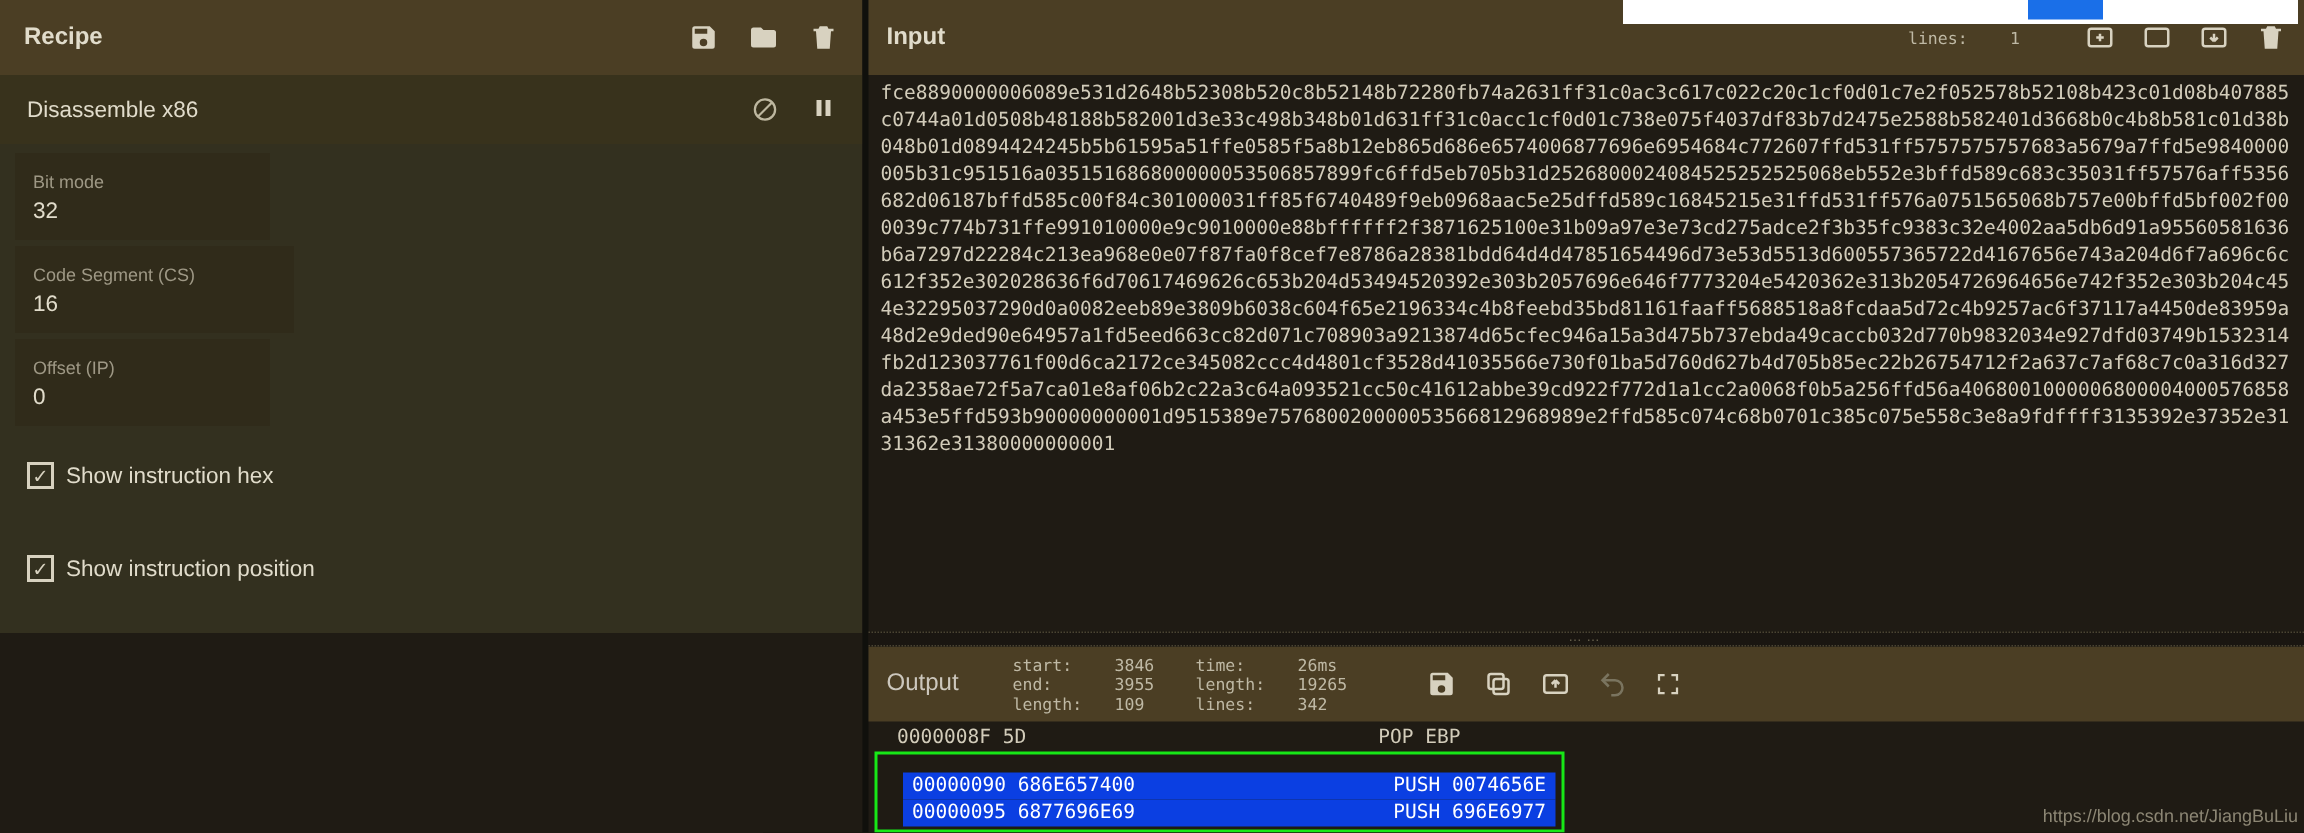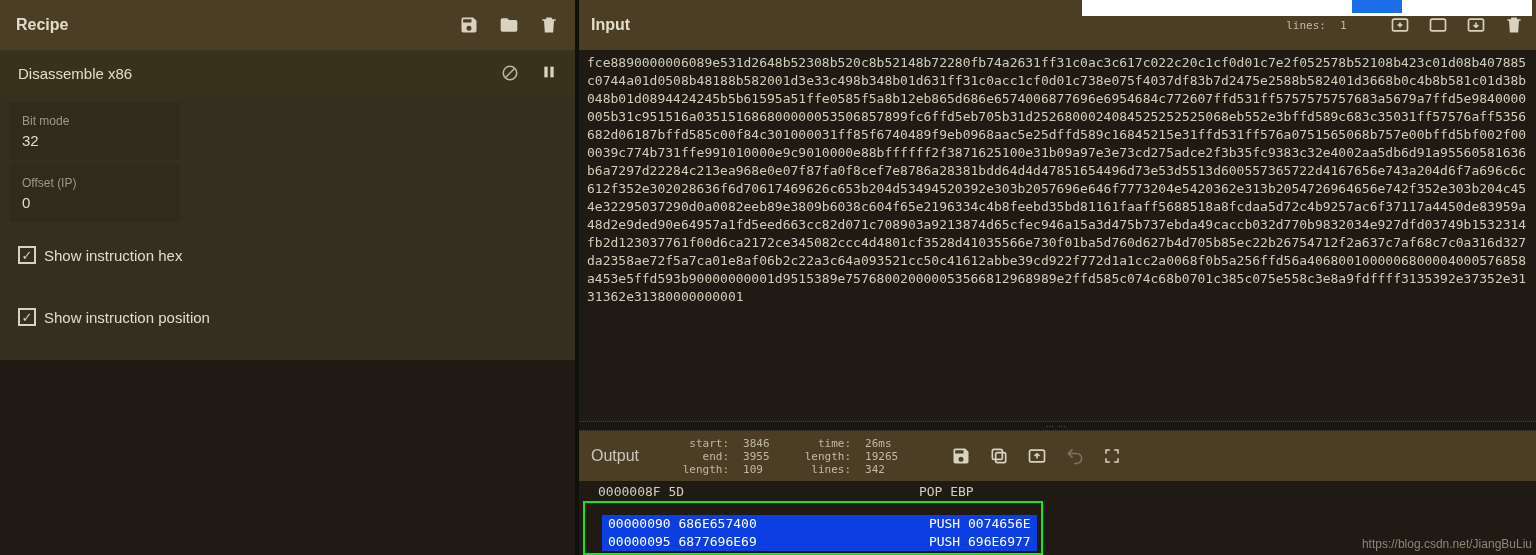--- a/index.html
+++ b/index.html
@@ -32,21 +32,21 @@
   .chkbox { width:18px; height:18px; border:2px solid #d8d2c0; display:inline-flex; align-items:center; justify-content:center; color:#d8d2c0; font-size:13px; line-height:1; }
   .chklbl { font-size:15px; color:#e1dccb; }
 
   
   .io-col { flex:1; display:flex; flex-direction:column; background:#1f1b14; border-left:4px solid #10100c; position:relative; }
 
   .io-head { height:50px; background:#4b3e24; display:flex; align-items:center; padding:0 12px; }
   .io-head .title { font-weight:600; font-size:16px; color:#e1dccb; flex:1; }
   .io-meta { display:flex; flex-direction:column; font:11px/13px Consolas,monospace; color:#bfb9a5; padding-right:10px; }
   .io-meta .row { display:flex; gap:14px; }
-  .io-meta .k { width:54px; text-align:right; display:inline-block; }
+  .io-meta .k { width:54px; display:inline-block; }
   .io-meta .v { width:40px; text-align:left; display:inline-block; }
   .io-icons { display:flex; gap:18px; align-items:center; }
 
   .input-body { flex:1; padding:4px 8px; font:13px/18px Consolas,monospace; color:#d2ccba; word-break:break-all; overflow:hidden; max-height:395px; }
 
   .divider { height:10px; background:#1a1611; border-top:1px dotted #4a4433; border-bottom:1px dotted #4a4433; text-align:center; font-size:9px; color:#6a634f; letter-spacing:3px; position:relative; }
   .divider::after{ content:"……"; position:absolute; left:50%; transform:translateX(-50%); top:-3px; }
 
   .output-head { height:50px; background:#4b3e24; display:flex; align-items:center; padding:0 12px;gap:36px; }
   .output-body { font:13px/18px Consolas,monospace; color:#d2ccba; padding:2px 0 0 0; }
@@ -95,20 +95,24 @@
               <rect x="5" y="4" width="5" height="16"></rect>
               <rect x="14" y="4" width="5" height="16"></rect>
             </svg>
         </div>
       </div>
       <div class="op-args">
         <div class="arg sm">
           <div class="lbl">Bit mode</div>
           <div class="val">32</div>
         </div>
+        <div class="arg lg">
+          <div class="lbl">Code Segment (CS)</div>
+          <div class="val">16</div>
+        </div>
         <div class="arg off">
           <div class="lbl">Offset (IP)</div>
           <div class="val">0</div>
         </div>
         <div class="chkwrap">
           <span class="chkbox">✓</span>
           <span class="chklbl">Show instruction hex</span>
         </div>
         <div class="chkwrap">
           <span class="chkbox">✓</span>

